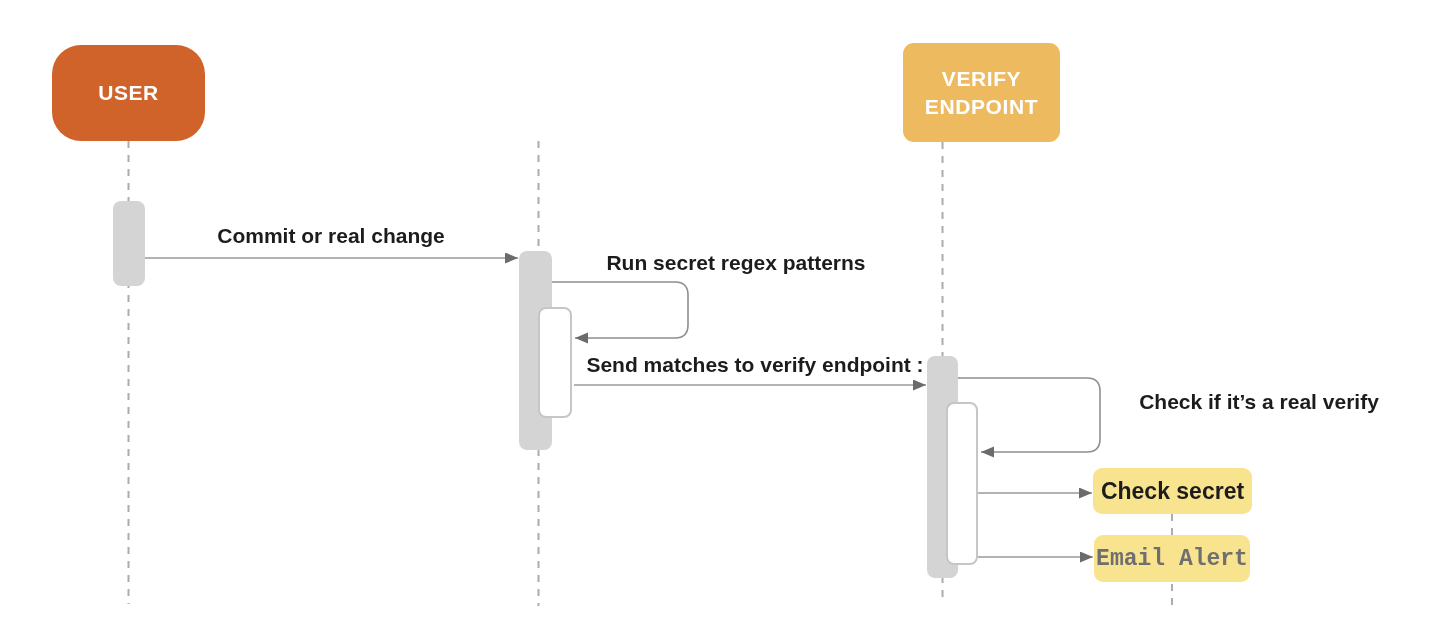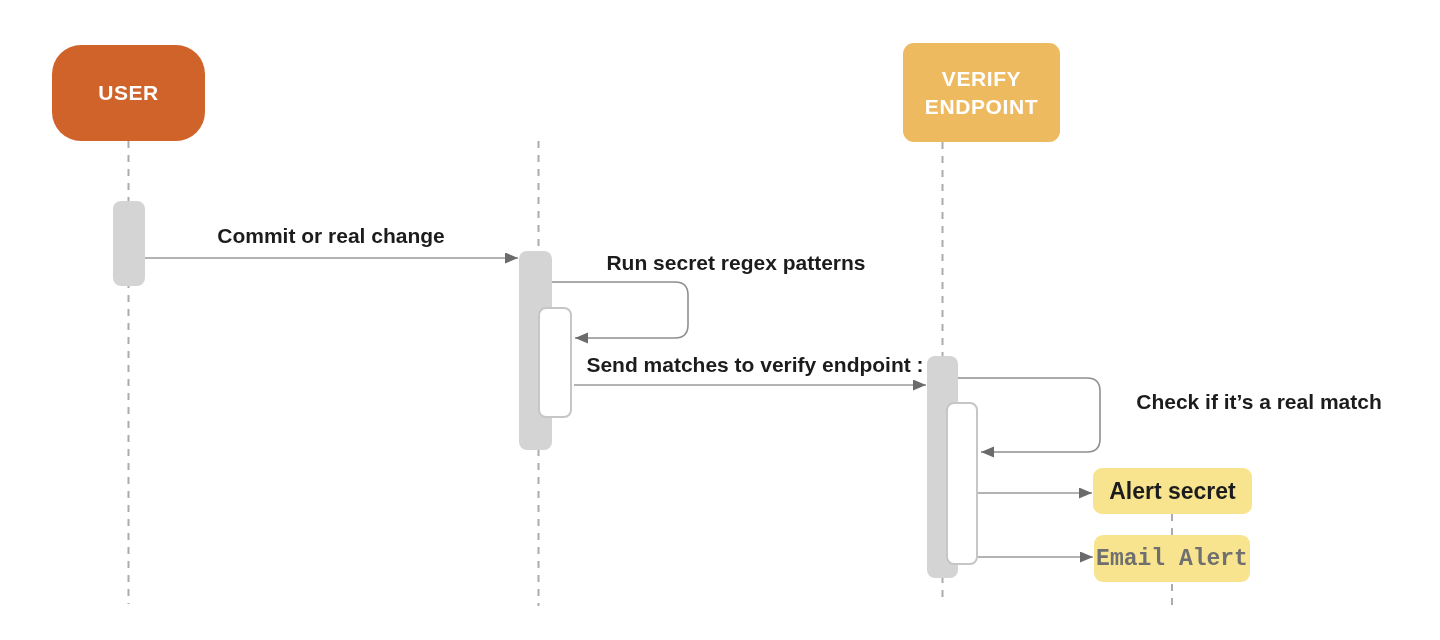--- a/index.html
+++ b/index.html
@@ -115,24 +115,24 @@
   </svg>
 
   <div class="actor-box actor-user">
     <span>USER</span>
   </div>
   <div class="actor-box actor-verify">
     <span>VERIFY ENDPOINT</span>
   </div>
 
   <div class="note-box note-revoke">
-    <span>Alert secret</span>
+    <span>Check secret</span>
   </div>
   <div class="note-box note-email">
     <span>Email Alert</span>
   </div>
 
   <div class="msg-label lbl-commit">Commit or real change</div>
   <div class="msg-label lbl-regex">Run secret regex patterns</div>
   <div class="msg-label lbl-send">Send matches to verify endpoint :</div>
-  <div class="msg-label lbl-check">Check if it’s a real match</div>
+  <div class="msg-label lbl-check">Check if it’s a real verify</div>
 
 </div>
 
 </body></html>

